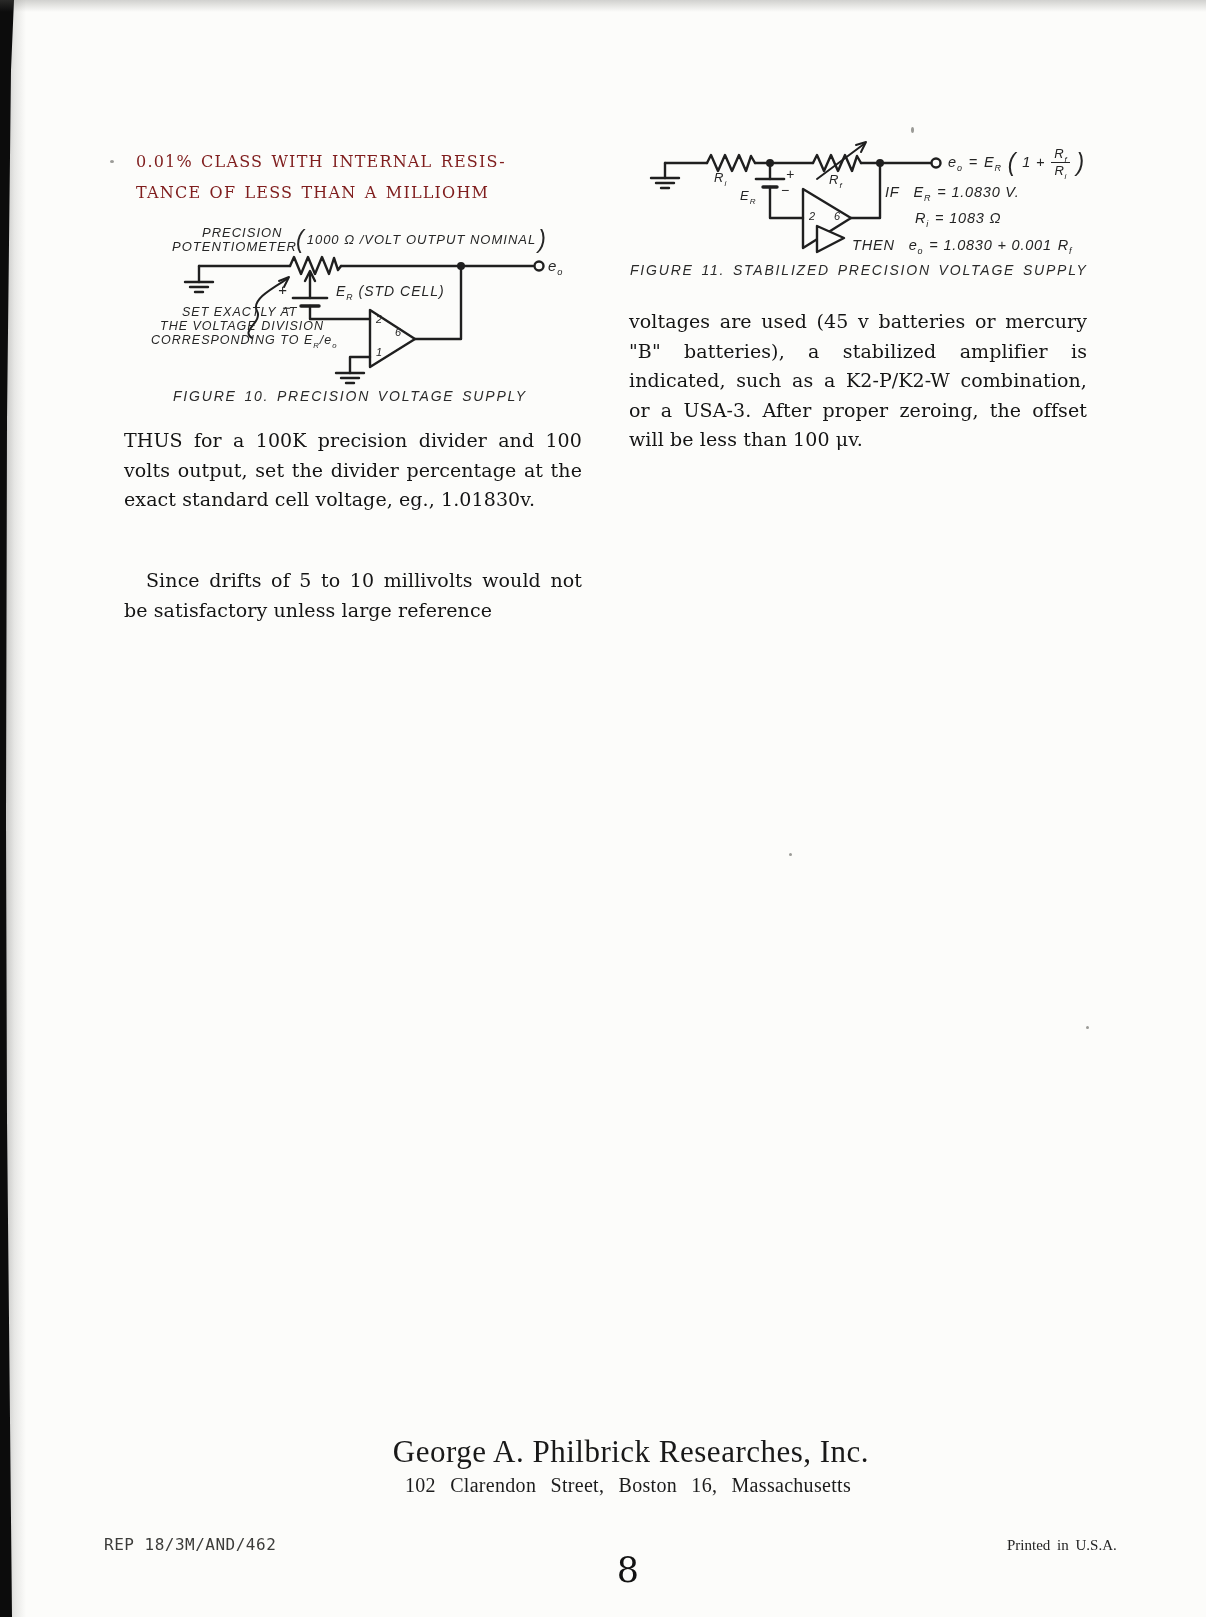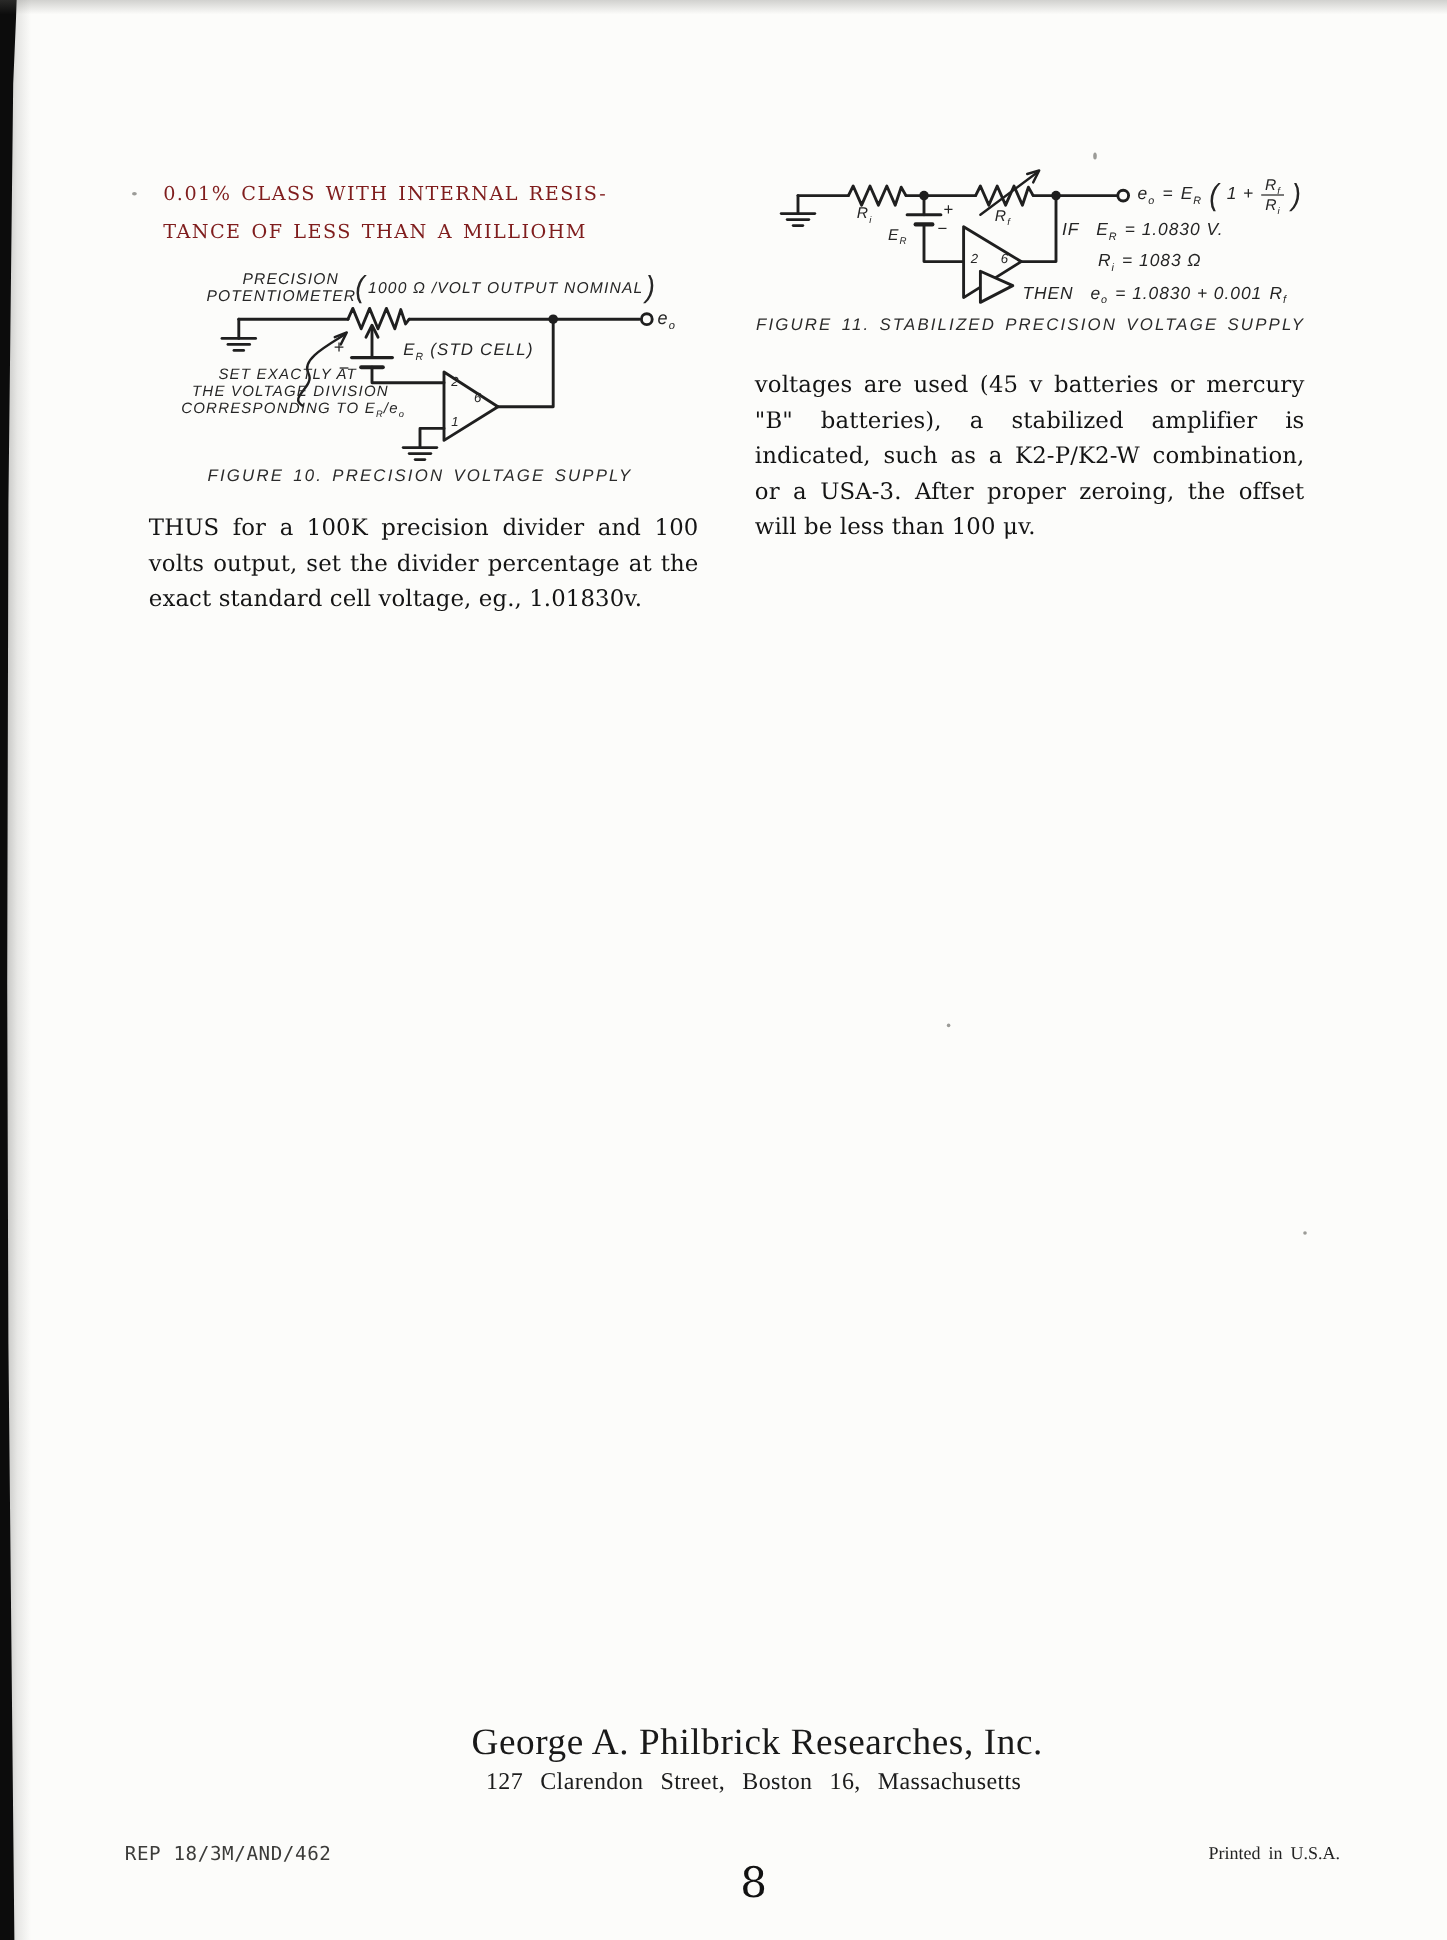--- a/index.html
+++ b/index.html
@@ -156,20 +156,21 @@
     <span class="abs pin" style="left:226px; top:88px;">2</span>
     <span class="abs pin" style="left:226px; top:121px;">1</span>
     <span class="abs pin" style="left:245px; top:101px;">6</span>
     <span class="abs hand" style="left:398px; top:32px; font-size:15px;">
       <span class="var"><span>e</span><sub>o</sub></span>
     </span>
   </div>
   <div class="caption" style="left:150px; top:388px; width:400px;">FIGURE 10. PRECISION VOLTAGE SUPPLY</div>
 
   <p class="abs body-text p-l1">THUS for a 100K precision divider and 100 volts output, set the divider percentage at the exact standard cell voltage, eg., 1.01830v.</p>
+  <p class="abs body-text p-l2 indent">Since drifts of 5 to 10 millivolts would not be satisfactory unless large reference</p>
 
   <div class="fig" style="left:630px; top:126px; width:340px; height:135px;">
     <svg class="circuit" width="340" height="135" viewBox="0 0 340 135" fill="none" stroke="#1f1f1f" stroke-width="2.4" stroke-linecap="round" stroke-linejoin="round">
 
       <g>
         <path d="M35,37 V52"></path>
           <path d="M21,52 H49"></path>
           <path d="M26,57 H44"></path>
           <path d="M31,62 H39"></path>
       </g>
@@ -239,18 +240,18 @@
     <span class="kw">THEN</span>
     <span class="var"><span>e</span><sub>o</sub></span>
     <span>= 1.0830 + 0.001</span>
     <span class="var"><span>R</span><sub>f</sub></span>
   </div>
   <div class="caption" style="left:630px; top:262px; width:450px;">FIGURE 11. STABILIZED PRECISION VOLTAGE SUPPLY</div>
 
   <p class="abs body-text p-r1">voltages are used (45 v batteries or mercury "B" batteries), a stabilized amplifier is indicated, such as a K2-P/K2-W combination, or a USA-3. After proper zeroing, the offset will be less than 100 μv.</p>
 
   <div class="abs company">George A. Philbrick Researches, Inc.</div>
-  <div class="abs address">127 Clarendon Street, Boston 16, Massachusetts</div>
+  <div class="abs address">102 Clarendon Street, Boston 16, Massachusetts</div>
   <div class="abs rep-code">REP 18/3M/AND/462</div>
   <div class="abs printed">Printed in U.S.A.</div>
   <div class="abs page-num">8</div>
 
 </div>
 
 </body></html>

